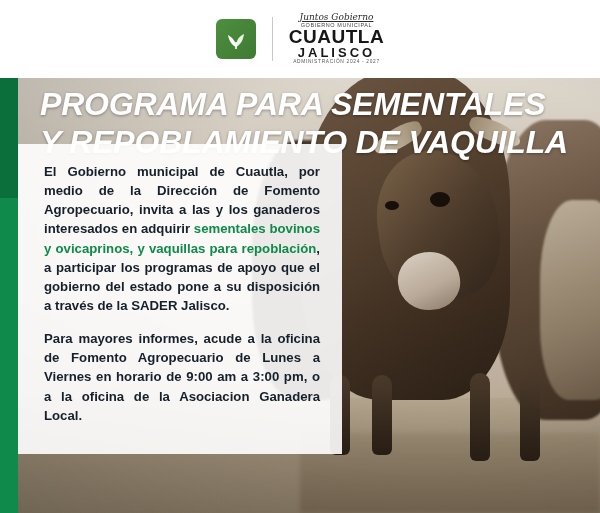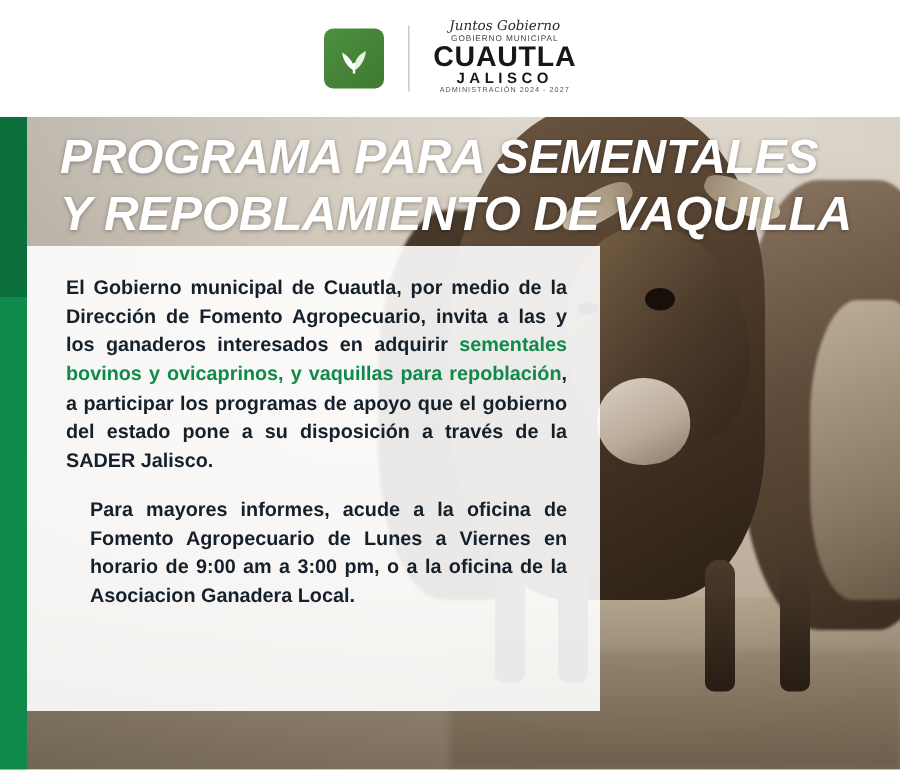--- a/index.html
+++ b/index.html
@@ -151,38 +151,39 @@
     line-height: 1;
     color: #1d1d1b;
   }
   .logo-cuautla .script {
     font-family: "DejaVu Serif", serif;
     font-style: italic;
     font-size: 9px;
     color: #2a2a2a;
     display: block;
     margin-bottom: 1px;
+    text-decoration: underline;
   }
   .logo-cuautla .gob {
     display: block;
     font-size: 5.5px;
     letter-spacing: 0.6px;
     color: #444;
   }
   .logo-cuautla .city {
     display: block;
     font-size: 19px;
     font-weight: bold;
     letter-spacing: 0.5px;
     color: #17171a;
     line-height: 0.95;
   }
   .logo-cuautla .state {
     display: block;
-    font-size: 10px;
+    font-size: 13px;
     font-weight: bold;
     letter-spacing: 3px;
     color: #17171a;
   }
   .logo-cuautla .term {
     display: block;
     font-size: 4.8px;
     letter-spacing: 0.7px;
     color: #555;
     margin-top: 1px;
@@ -216,37 +217,37 @@
     font-size: 32px;
     letter-spacing: -0.2px;
     line-height: 1.18;
     text-shadow: 0 1px 3px rgba(0,0,0,0.35);
     white-space: nowrap;
   }
 
   
   .panel {
     position: absolute;
-    left: 18px; top: 164px;
-    width: 382px; height: 310px;
+    left: 18px; top: 144px;
+    width: 324px; height: 310px;
     background: rgba(255,255,255,0.90);
   }
   .panel-inner {
     padding: 18px 22px 0 26px;
   }
   .para {
     font-size: 13.2px;
     line-height: 1.45;
     color: #15202b;
     font-weight: bold;
     text-align: justify;
     margin: 0 0 14px 0;
   }
   .para .hl { color: #0f8a4a; }
-  .para.second { margin-bottom: 0; margin-left: 16px; }
+  .para.second { margin-bottom: 0; }
 
   
   .bottom-strip {
     position: absolute;
     left: 0; bottom: 0;
     width: 18px; height: 51px;
     background: #0f8a4a;
   }
 </style>
 </head>

